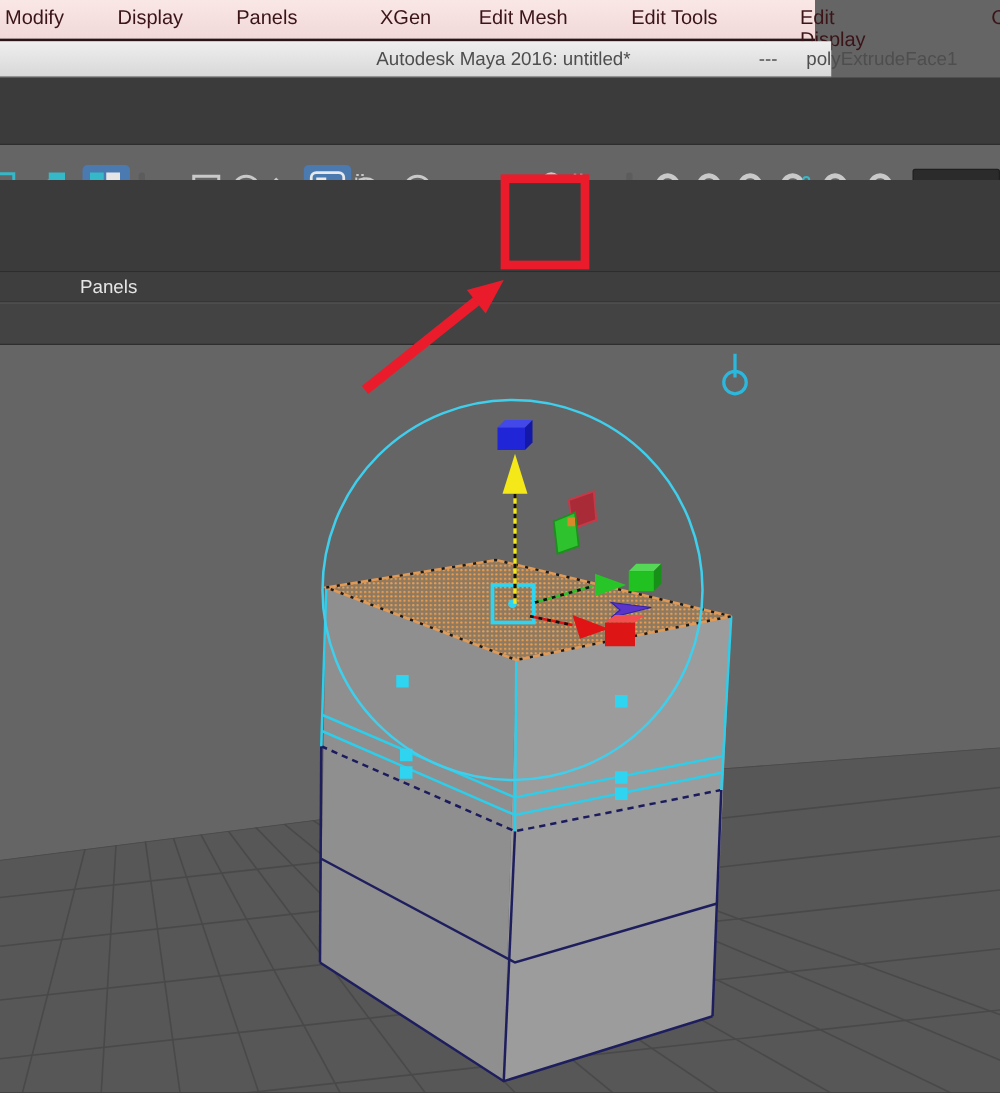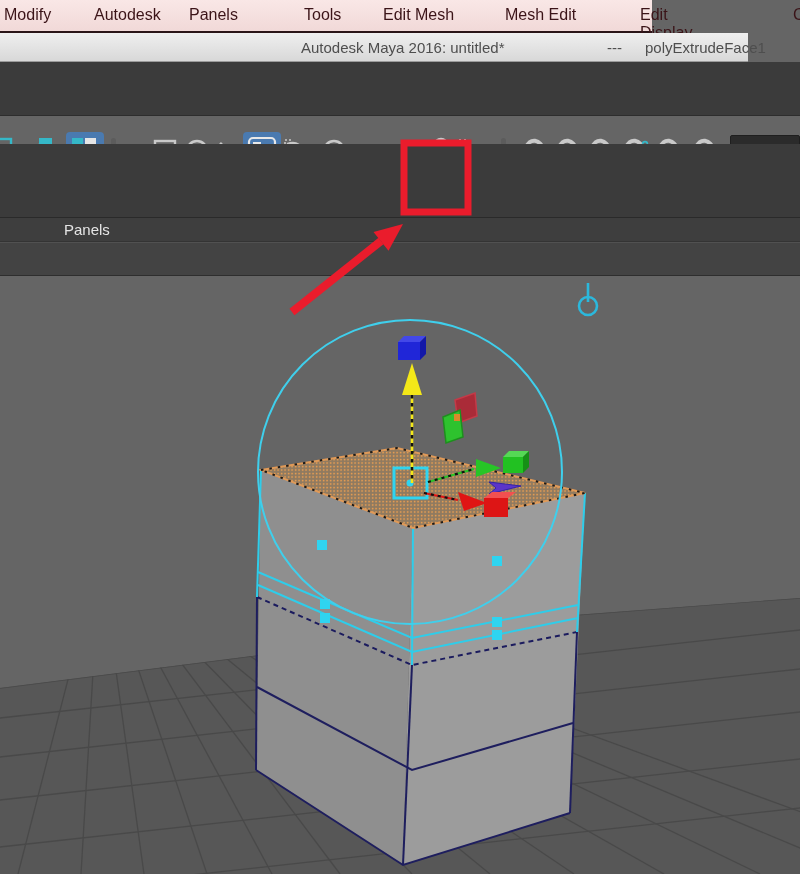--- a/index.html
+++ b/index.html
@@ -13,21 +13,21 @@
   .menubar {
     position:absolute; left:0; top:0; width:652px; height:33px;
     background:linear-gradient(#f9e7e6,#f1d9d8);
     border-bottom:2px solid #2a1518;
   }
   .menubar span {
     position:absolute; top:6px; font-size:16px; color:#3b1418; cursor:default;
   }
   
   .titlebar {
-    position:absolute; left:0; top:33px; width:748px; height:29px;
+    position:absolute; left:0; top:33px; width:665px; height:29px;
     background:linear-gradient(#efefef,#d8d8d8);
     border-bottom:1px solid #9b9b9b;
   }
   .titlebar span { position:absolute; top:6px; font-size:15px; color:#4e4e4e; white-space:nowrap; }
   
   .statusline {
     position:absolute; left:0; top:62px; width:800px; height:54px;
     background:#3b3b3b; border-bottom:1px solid #2d2d2d;
   }
   .sl-ic { position:absolute; top:74px; width:30px; height:30px; }
@@ -97,25 +97,25 @@
       <rect width="3.5" height="3.5" fill="#8f7a60"></rect>
       <circle cx="1.6" cy="1.6" r="0.9" fill="#f0a050"></circle>
     </pattern>
   </defs>
 </svg>
 
 <div id="app">
 
   <div class="menubar">
     <span style="left:4px">Modify</span>
-    <span style="left:94px">Autodesk</span>
+    <span style="left:94px">Display</span>
     <span style="left:189px">Panels</span>
-    <span style="left:304px">Tools</span>
+    <span style="left:304px">XGen</span>
     <span style="left:383px">Edit Mesh</span>
-    <span style="left:505px">Mesh Edit</span>
+    <span style="left:505px">Edit Tools</span>
     <span style="left:640px">Edit Display</span>
     <span style="left:793px">C</span>
   </div>
 
   <div class="titlebar">
     <span style="left:301px">Autodesk Maya 2016: untitled*</span>
     <span style="left:607px">---</span>
     <span style="left:645px">polyExtrudeFace1</span>
   </div>
 

